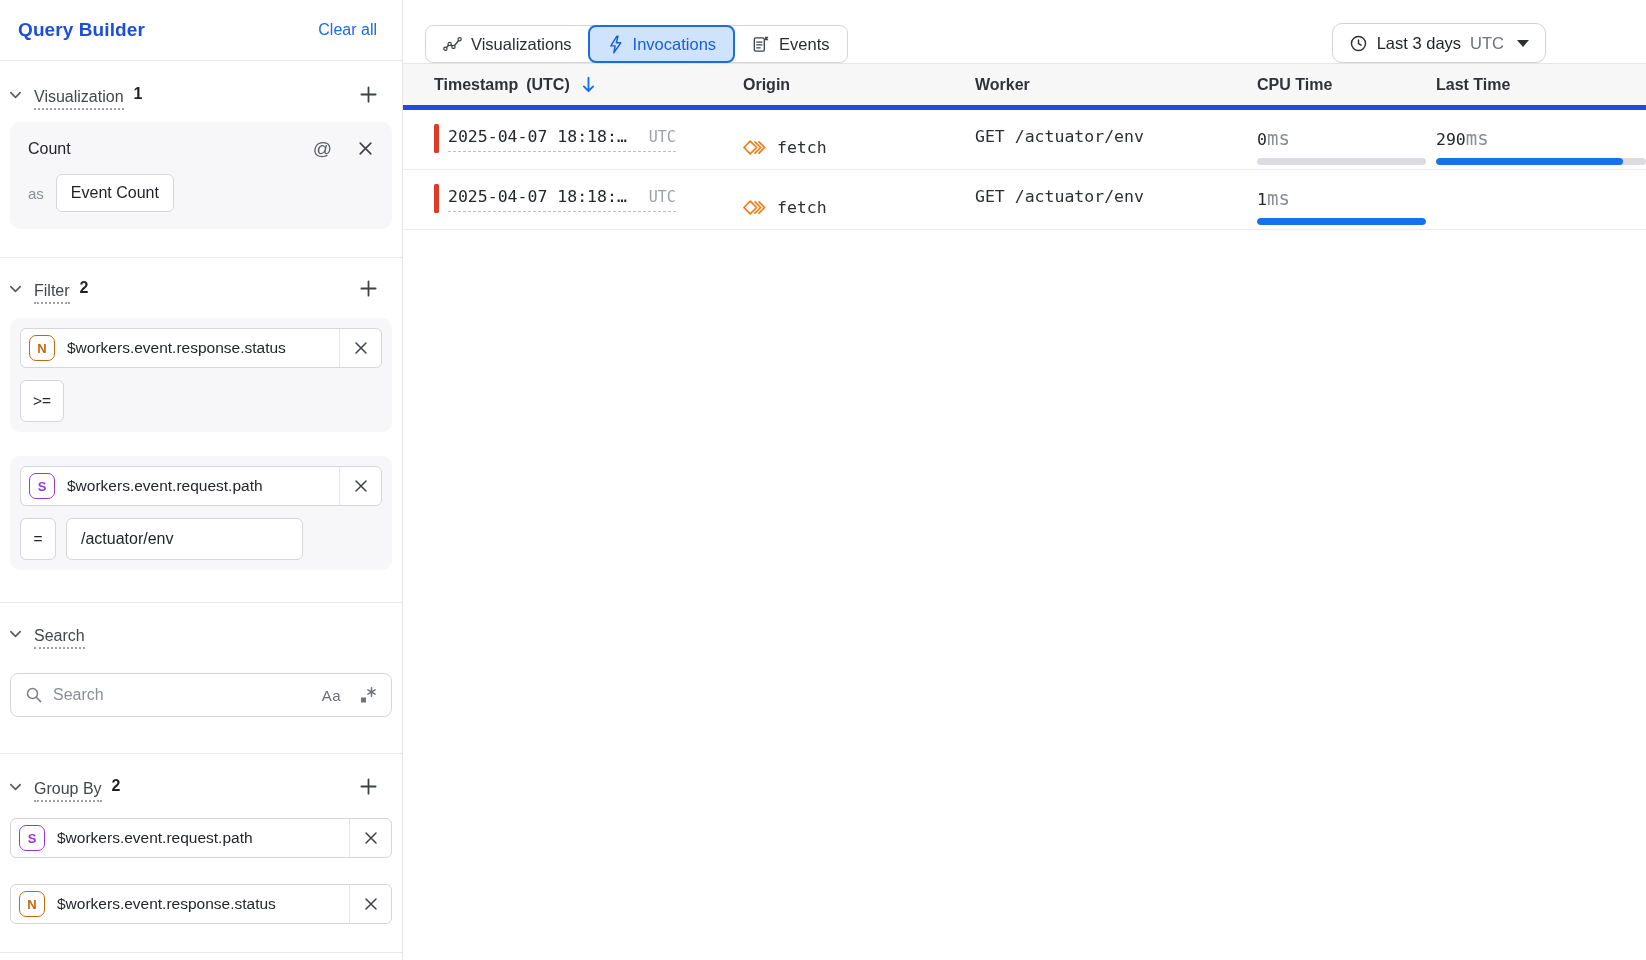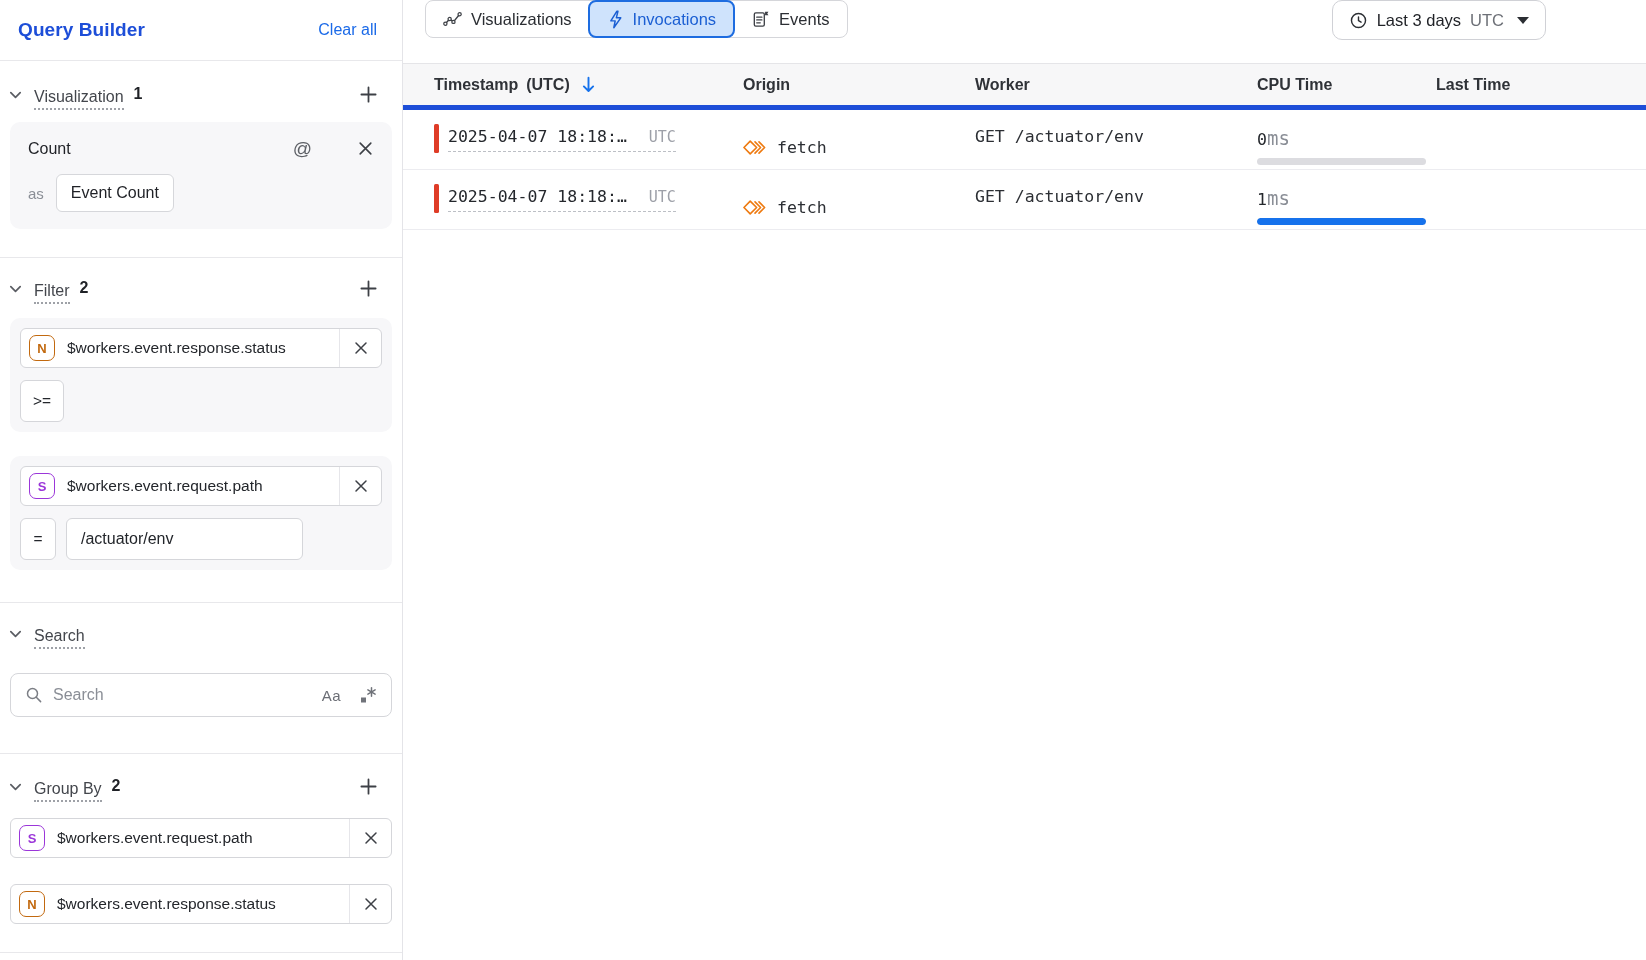--- a/index.html
+++ b/index.html
@@ -17,21 +17,21 @@
   .sec-head { display:flex; align-items:center; padding:0 22px 0 8px; height:28px; }
   .sec-chevron { display:flex; align-items:center; margin-right:11px; cursor:pointer; }
   .sec-label { font-size:16px; color:#43464c; border-bottom:2px dotted #9ea1a7; padding-bottom:2px;margin-top:9px; }
   .sec-count { font-size:16px; font-weight:700; color:#1f2126; margin-left:10px; }
   .sec-plus { margin-left:auto; background:none; border:none; cursor:pointer; display:flex; align-items:center; padding:2px; }
   .sb-divider { height:1px; background:#e8e8eb; width:100%; }
   .pt-19 { padding-top:19px; } .pt-16 { padding-top:16px; } .pt-18 { padding-top:18px; }
 
   .card { background:#f7f7f9; border-radius:10px; margin:0 10px; }
   .viz-card { margin-top:14px; padding:17px 18px; }
-  .viz-top { display:flex; align-items:center;gap:20px; }
+  .viz-top { display:flex; align-items:center; }
   .viz-fn { font-size:16px; color:#1f2126; }
   .at-btn { margin-left:auto; background:none; border:none; cursor:pointer;
             font-size:19px; color:#5d6066; line-height:1; }
   .icon-btn { background:none; border:none; cursor:pointer; display:flex; align-items:center; padding:0; }
   .viz-top .icon-btn { margin-left:25px; }
   .viz-as { display:flex; align-items:center; margin-top:16px; }
   .as-label { font-size:15px; color:#8a8e96; margin-right:12px; }
   .alias-box { background:#fff; border:1px solid #d6d7db; border-radius:6px; padding:9px 14px;
                font-size:16px; color:#1f2126; cursor:pointer; }
 
@@ -57,21 +57,21 @@
   .search-input { border:none; outline:none; flex:1; font-size:16px; color:#23262b; margin-left:10px; font-family:inherit; }
   .search-input::placeholder { color:#8a8e96; }
   .case-toggle { font-size:15px; color:#6b6e75; cursor:pointer; margin-right:18px; letter-spacing:.5px; }
   .regex-toggle { cursor:pointer; display:flex; align-items:center; }
 
   .gb-row { margin:18px 10px 0; }
   .gb-row + .gb-row { margin-top:26px; } .mt-28 { margin-top:28px; } .mt-32 { margin-top:32px; } .mt-36 { margin-top:36px; }
 
   
   .main { flex:1; display:flex; flex-direction:column; background:#fff; }
-  .topbar { height:63px; display:flex; align-items:flex-start; padding:0 100px 0 22px; }
+  .topbar { height:63px; display:flex; align-items:flex-end; padding:0 100px 0 22px; }
   .tab-group { display:flex; align-items:stretch; height:38px; border:1px solid #d5d6da; border-radius:8px; background:#fff; }
   .tab { display:flex; align-items:center; gap:9px; padding:0 17px; font-size:16.5px; color:#2b2e33;
          cursor:pointer; background:none; border:none; font-family:inherit; white-space:nowrap; }
   .tab.active { margin:-1px; border:2px solid #1d6ce0; border-radius:8px; background:#cfe3fc;
                 color:#1b5fd3; font-weight:500; position:relative; z-index:1; }
   .time-btn { margin-left:auto; display:flex; align-items:center; gap:9px; height:40px; padding:0 16px;
               background:#fff; border:1px solid #d0d1d6; border-radius:10px; cursor:pointer;
               font-family:inherit; font-size:16.5px; color:#1f2126; }
   .time-tz { color:#6d7077; }
   .caret-down { width:0; height:0; border-left:6px solid transparent; border-right:6px solid transparent;
@@ -353,20 +353,26 @@
       </div>
       <div>
         <span class="worker-text mono">GET /actuator/env</span>
       </div>
       <div class="cell-metric cell-cpu">
         <span class="metric-line mono"><span>0</span><span class="metric-unit">ms</span></span>
         <span class="bar-track">
             <span class="bar-fill" style="width: 0%; display: block;"></span>
           </span>
       </div>
+      <div class="cell-metric cell-wall">
+        <span class="metric-line mono"><span>290</span><span class="metric-unit">ms</span></span>
+        <span class="bar-track">
+            <span class="bar-fill" style="width: 89%; display: block;"></span>
+          </span>
+      </div>
     </div>
 
     <div class="tbl-row">
       <div class="cell-ts">
         <span class="err-bar"></span>
         <span class="ts-wrap">
           <span class="ts-text mono">2025-04-07 18:18:…</span>
           <span class="ts-tz mono">UTC</span>
         </span>
       </div>

